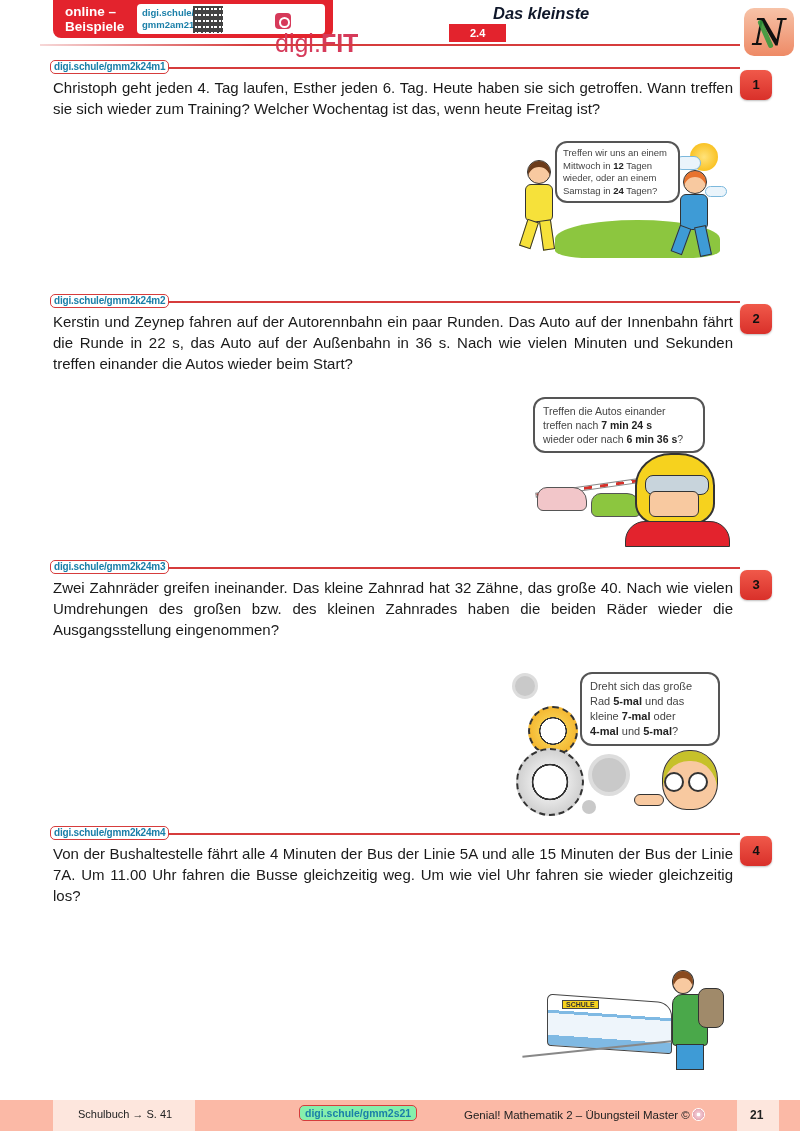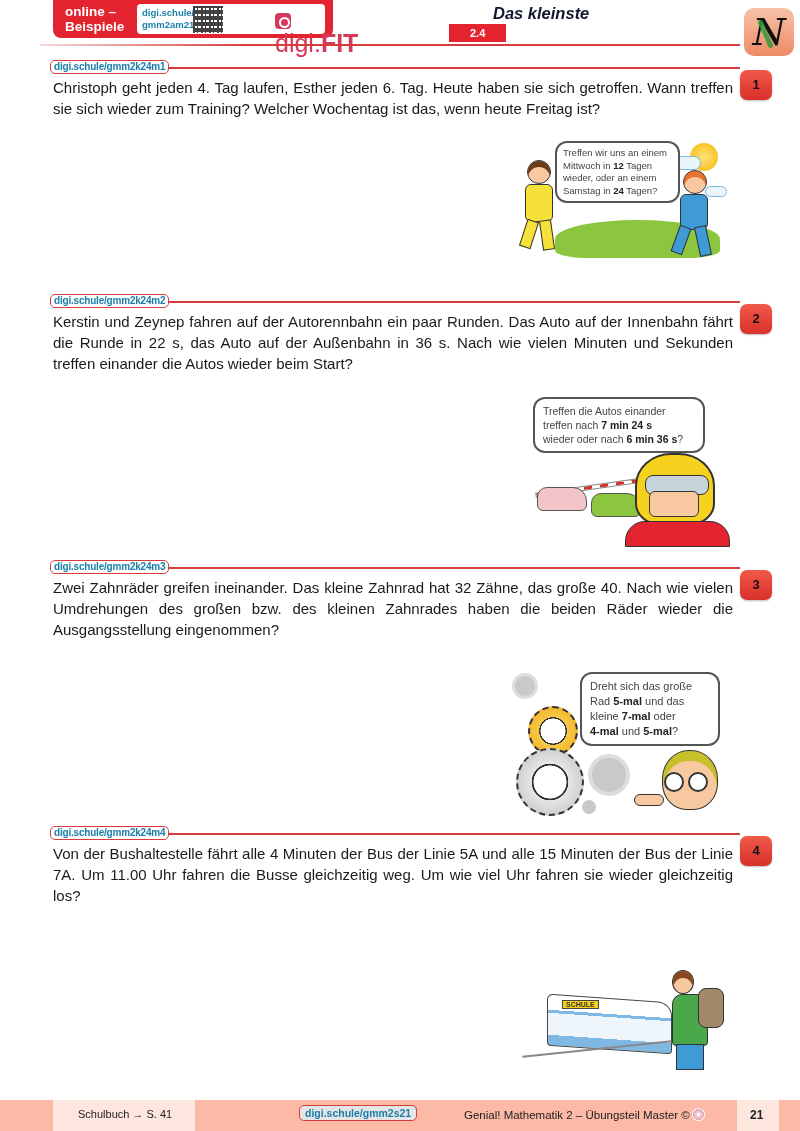--- a/index.html
+++ b/index.html
@@ -40,21 +40,21 @@
     .illus { position: absolute; }
     .bubble { position: absolute; background: #fff; border: 2px solid #555; border-radius: 12px; font-size: 11px; line-height: 14px; color: #444; padding: 5px 8px; z-index: 2; }
     .bubble b { color: #222; }
 
     .ground { position: absolute; background: #8cc63f; border-radius: 50% 50% 20% 20%; }
 
     
     .footer { position: absolute; left: 0; top: 1100px; width: 800px; height: 31px; background: #fbb9a6; }
     .footer-left { position: absolute; left: 53px; top: 0; width: 142px; height: 31px; background: #fde6dd; }
     .footer-schulbuch { position: absolute; left: 78px; top: 8px; font-size: 11px; color: #222; }
-    .footer-link { position: absolute; left: 299px; top: 5px; font-size: 10.5px; font-weight: bold; color: #1a7fa8; border: 1.5px solid #d63c3c; border-radius: 5px; padding: 1px 5px; background: #e5e5e5; }
+    .footer-link { position: absolute; left: 299px; top: 5px; font-size: 10.5px; font-weight: bold; color: #1a7fa8; border: 1.5px solid #d63c3c; border-radius: 5px; padding: 1px 5px; background: #86efac; }
     .footer-title { position: absolute; left: 464px; top: 8px; font-size: 11.5px; color: #222; }
     .footer-cd { display: inline-block; width: 13px; height: 13px; border-radius: 50%; background: radial-gradient(circle, #fff 20%, #f2c9d2 22%, #e5a9b6 60%, #fff 62%); vertical-align: -2px; margin-left: 2px; }
     .footer-page-box { position: absolute; left: 737px; top: 0; width: 42px; height: 31px; background: #fde6dd; }
     .footer-page { position: absolute; left: 750px; top: 8px; font-size: 12px; font-weight: bold; color: #222; }
 
     .gear { position: absolute; border-radius: 50%; }
   </style>
 </head>
 <body>
 

